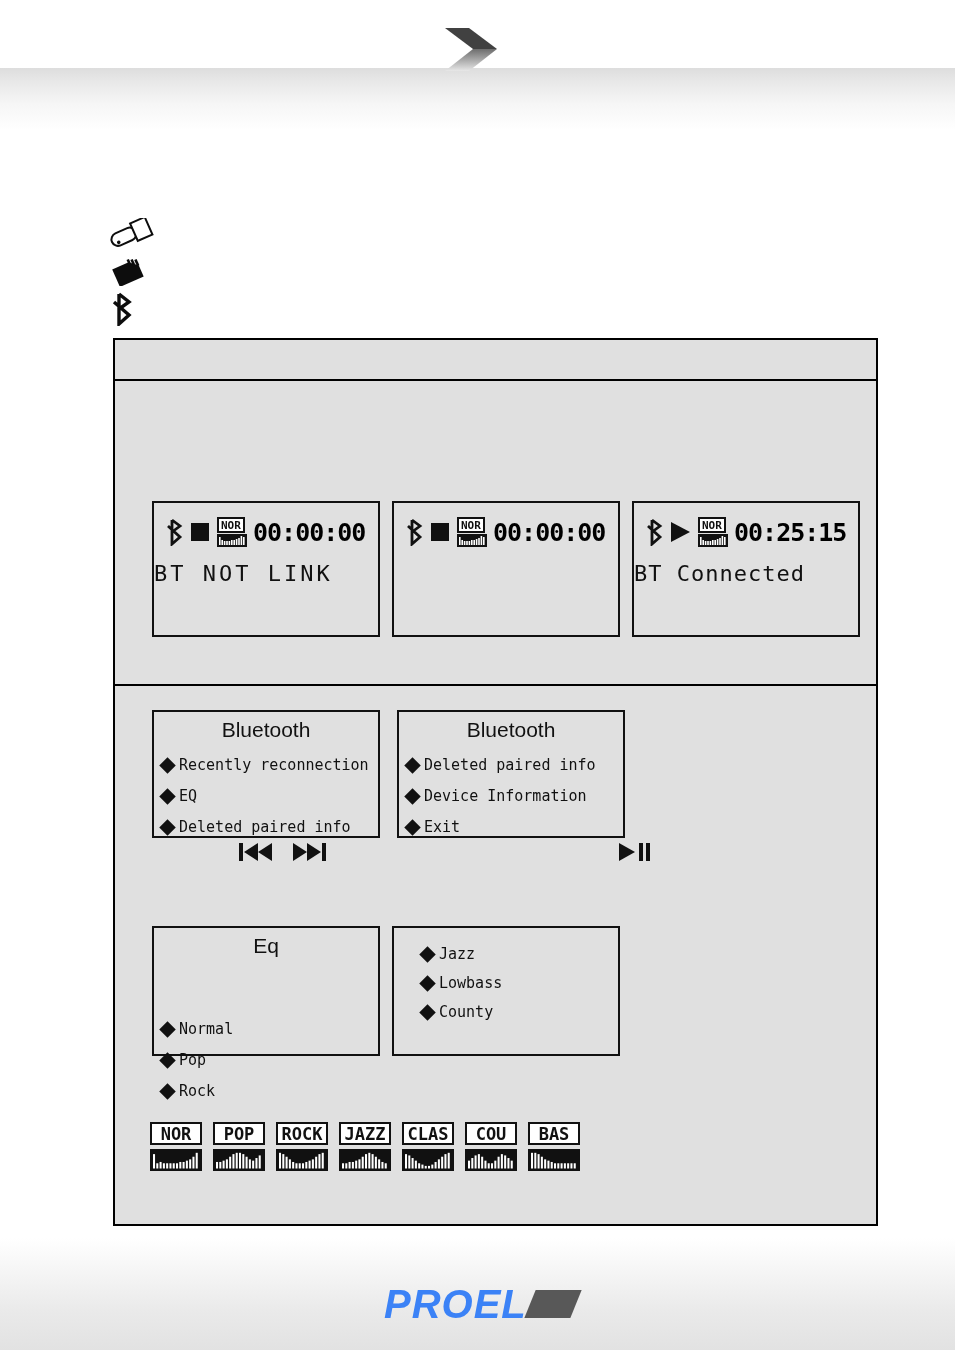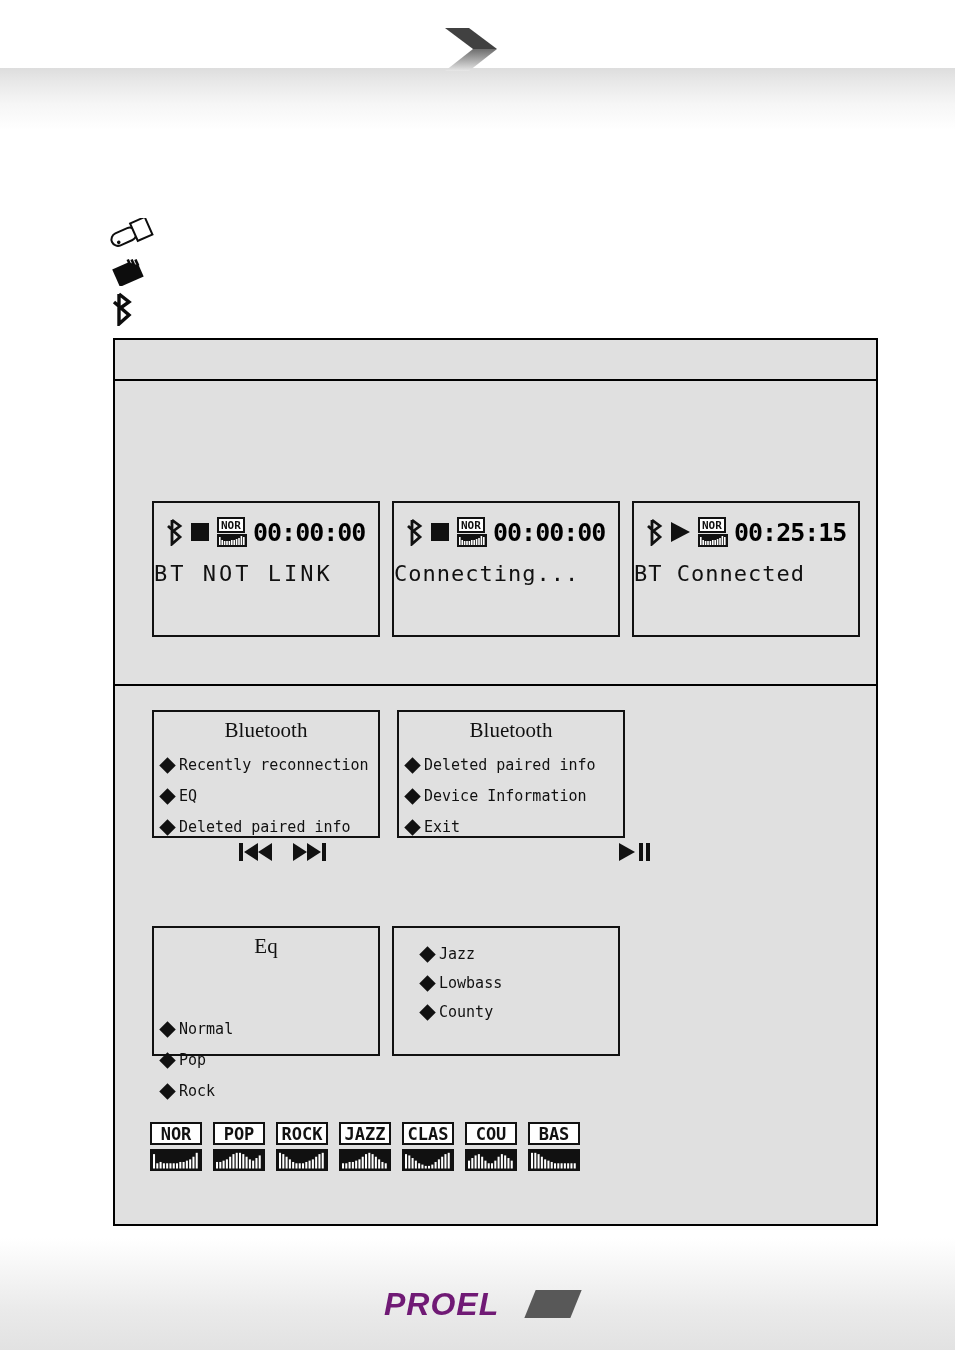--- a/index.html
+++ b/index.html
@@ -24,22 +24,22 @@
   .page-footer{
     position:absolute;left:0;top:1238px;width:955px;height:112px;
     background:linear-gradient(to bottom,#ffffff 0%,#f4f4f4 34%,#eaeaea 64%,#e2e2e2 100%);
   }
   .footer-logo{
     position:absolute;left:384px;top:1286px;width:190px;height:38px;
   }
   .footer-logo .logo-word{
     position:absolute;left:0;top:-2px;
     font-family:"Liberation Sans",sans-serif;
-    font-weight:bold;font-style:italic;font-size:32px;
-    letter-spacing:1px;color:#701a75;line-height:40px;
+    font-weight:bold;font-style:italic;font-size:40px;
+    letter-spacing:1px;color:#3b82f6;line-height:40px;
   }
   .footer-logo .logo-slab{
     position:absolute;left:146px;top:4px;width:46px;height:28px;
     background:#585858;
     transform:skewX(-22deg);
   }
 
   
   .frame{
     position:absolute;left:113px;top:338px;width:765px;height:888px;
@@ -95,21 +95,21 @@
     position:absolute;left:0;right:0;top:58px;text-align:left;
     font-family:"DejaVu Sans Mono",monospace;
     font-size:22px;line-height:26px;color:#111;letter-spacing:1px;
   }
   .lcd-msg.wide{letter-spacing:3px;}
 
   
   .lcd-menu{width:228px;height:128px;}
   .menu-title{
     position:absolute;left:0;right:0;top:6px;text-align:center;
-    font-family:Liberation Serif, serif;
+    font-family:Liberation Sans, sans-serif;
     font-size:21px;line-height:24px;color:#111;letter-spacing:0px;
   }
   .menu-list{position:absolute;left:6px;top:38px;right:-6px;}
   .menu-item{
     display:flex;align-items:center;height:31px;
     font-family:"DejaVu Sans Mono",monospace;
     font-size:15px;line-height:17px;color:#111;white-space:nowrap;
   }
   .menu-item .bullet{
     flex:0 0 auto;width:15px;height:15px;margin-right:4px;
@@ -262,21 +262,20 @@
             <rect x="18.8" y="5" width="1.6" height="6"></rect>
             <rect x="21.2" y="4" width="1.6" height="7"></rect>
             <rect x="23.6" y="2" width="1.6" height="9"></rect>
             <rect x="26" y="3" width="1.6" height="8"></rect>
           </g>
         </svg>
       </span>
     </span>
     <span class="lcd-time">00:00:00</span>
   </div>
-  <div class="lcd-msg">Connecting...</div>
 </div>
 
 <div class="lcd lcd-status" style="left:632px;top:501px;">
   <div class="lcd-row">
     <span class="glyph">
       <svg width="18" height="28" viewBox="0 0 18 28">
         <path d="M6,2 L6,26 L14,19 L2,8 M6,14 L14,8 L6,2" fill="none" stroke="#111" stroke-width="2.8" stroke-linejoin="miter"></path>
       </svg>
     </span>
     <span class="glyph" style="margin-left:6px;">

